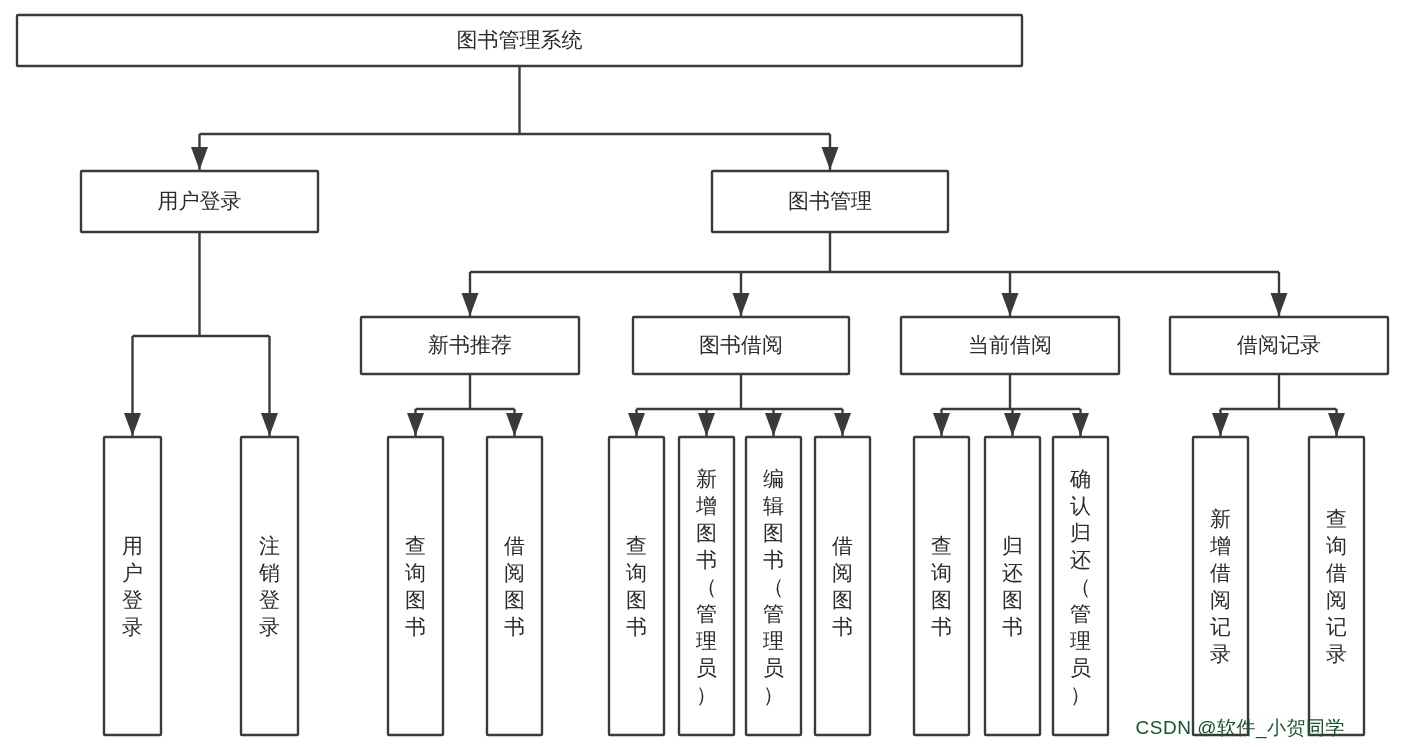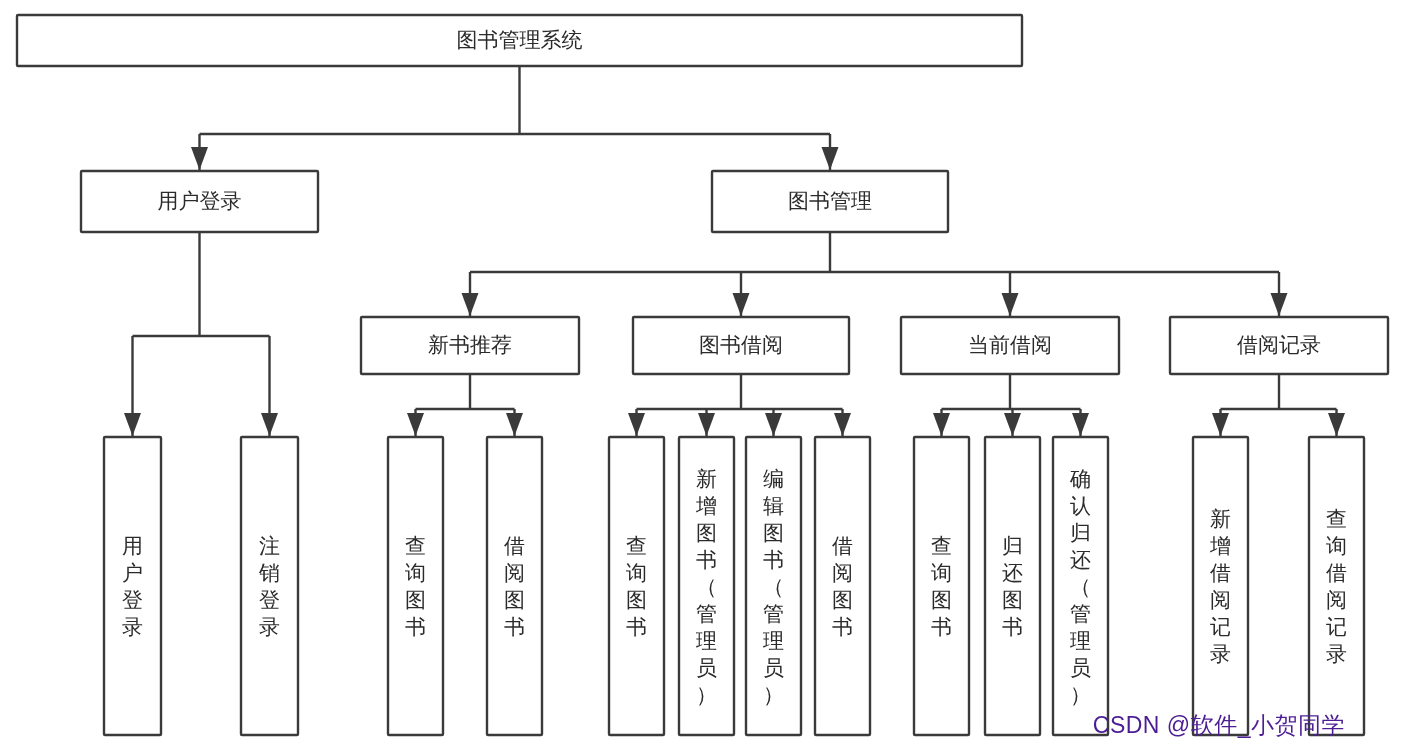--- a/index.html
+++ b/index.html
@@ -52,22 +52,22 @@
   .node-label-v {
     fill: #2b2b2b;
     font-family: "Liberation Sans", "DejaVu Sans", sans-serif;
     font-size: 21px;
     text-anchor: middle;
   }
   .watermark {
     position: absolute;
     right: 12px;
     bottom: 6px;
-    color: #4c1d95;
-    font-size: 23px;
+    color: #14532d;
+    font-size: 19px;
     font-family: "Liberation Sans", "DejaVu Sans", sans-serif;
     letter-spacing: 0.5px;
     white-space: nowrap;
     pointer-events: none;
     text-align: right;
   }
 </style>
 </head>
 <body>
 

